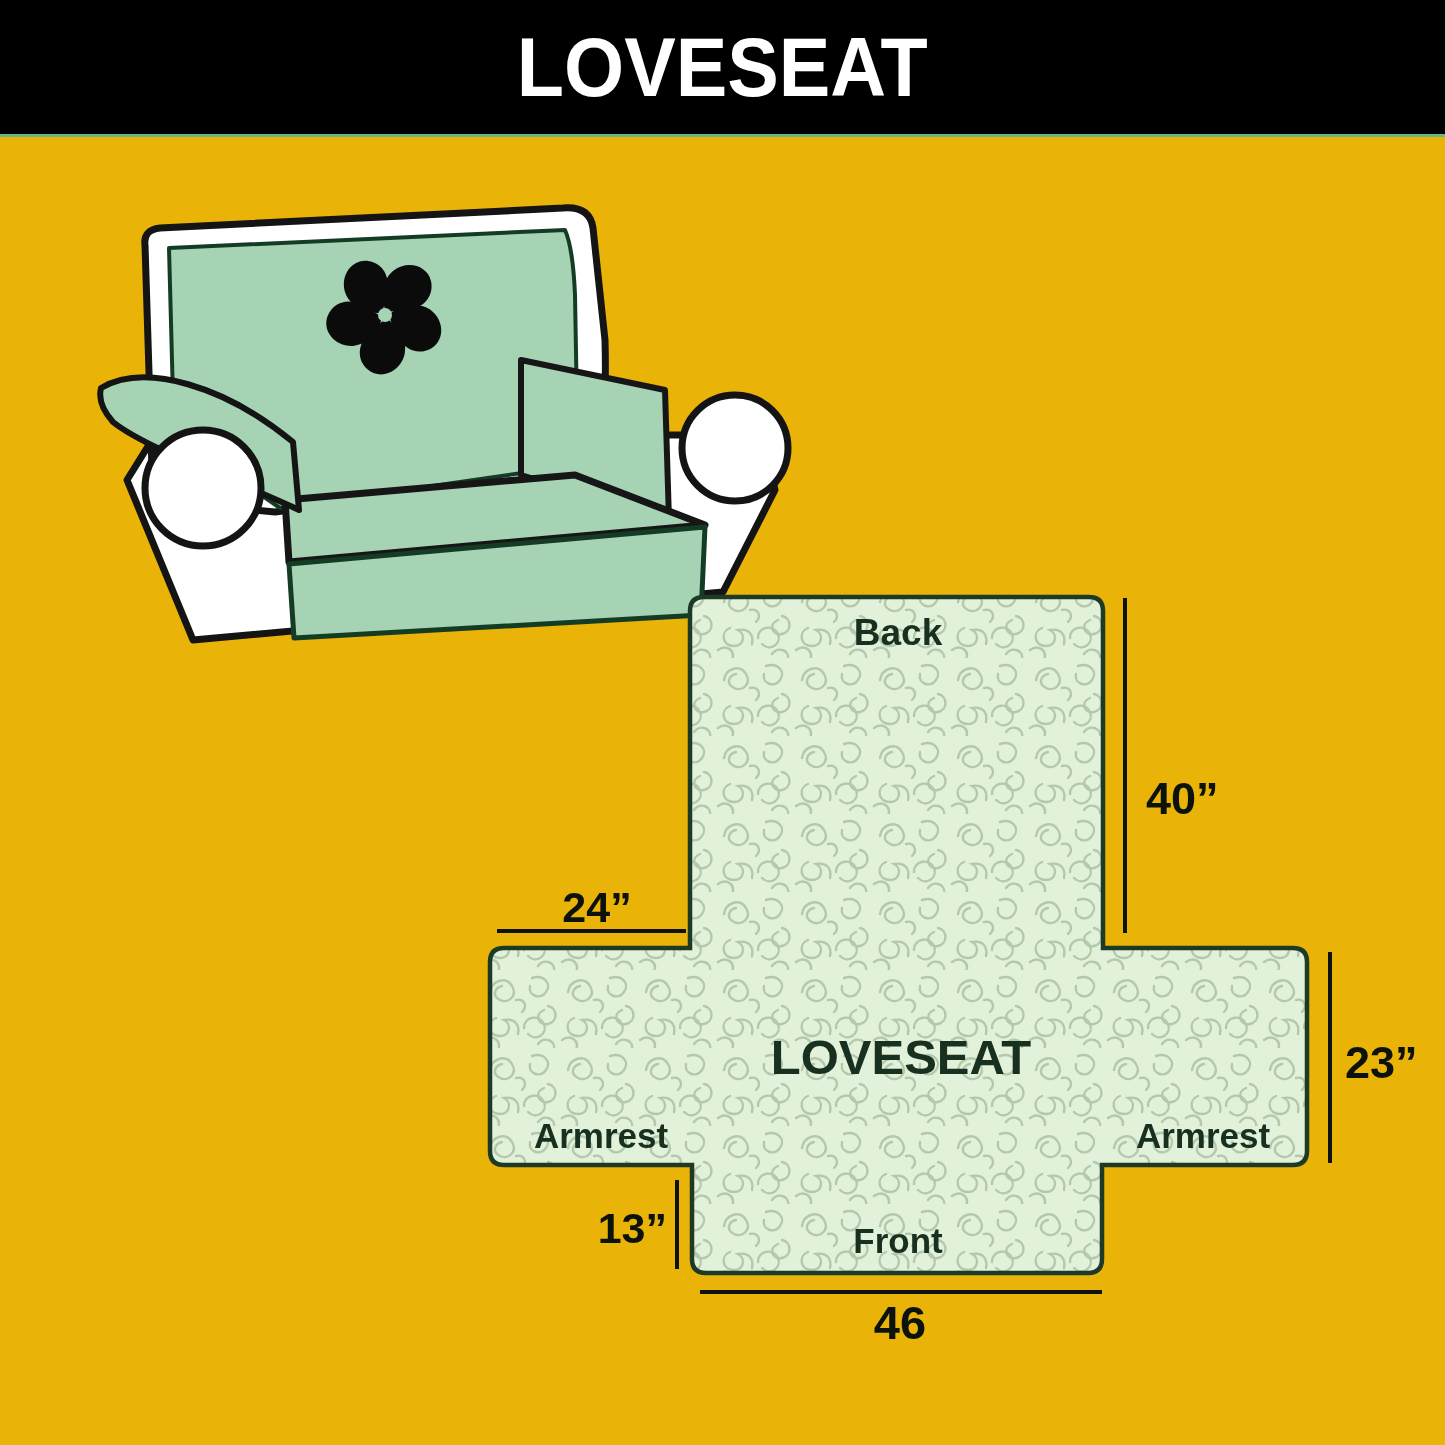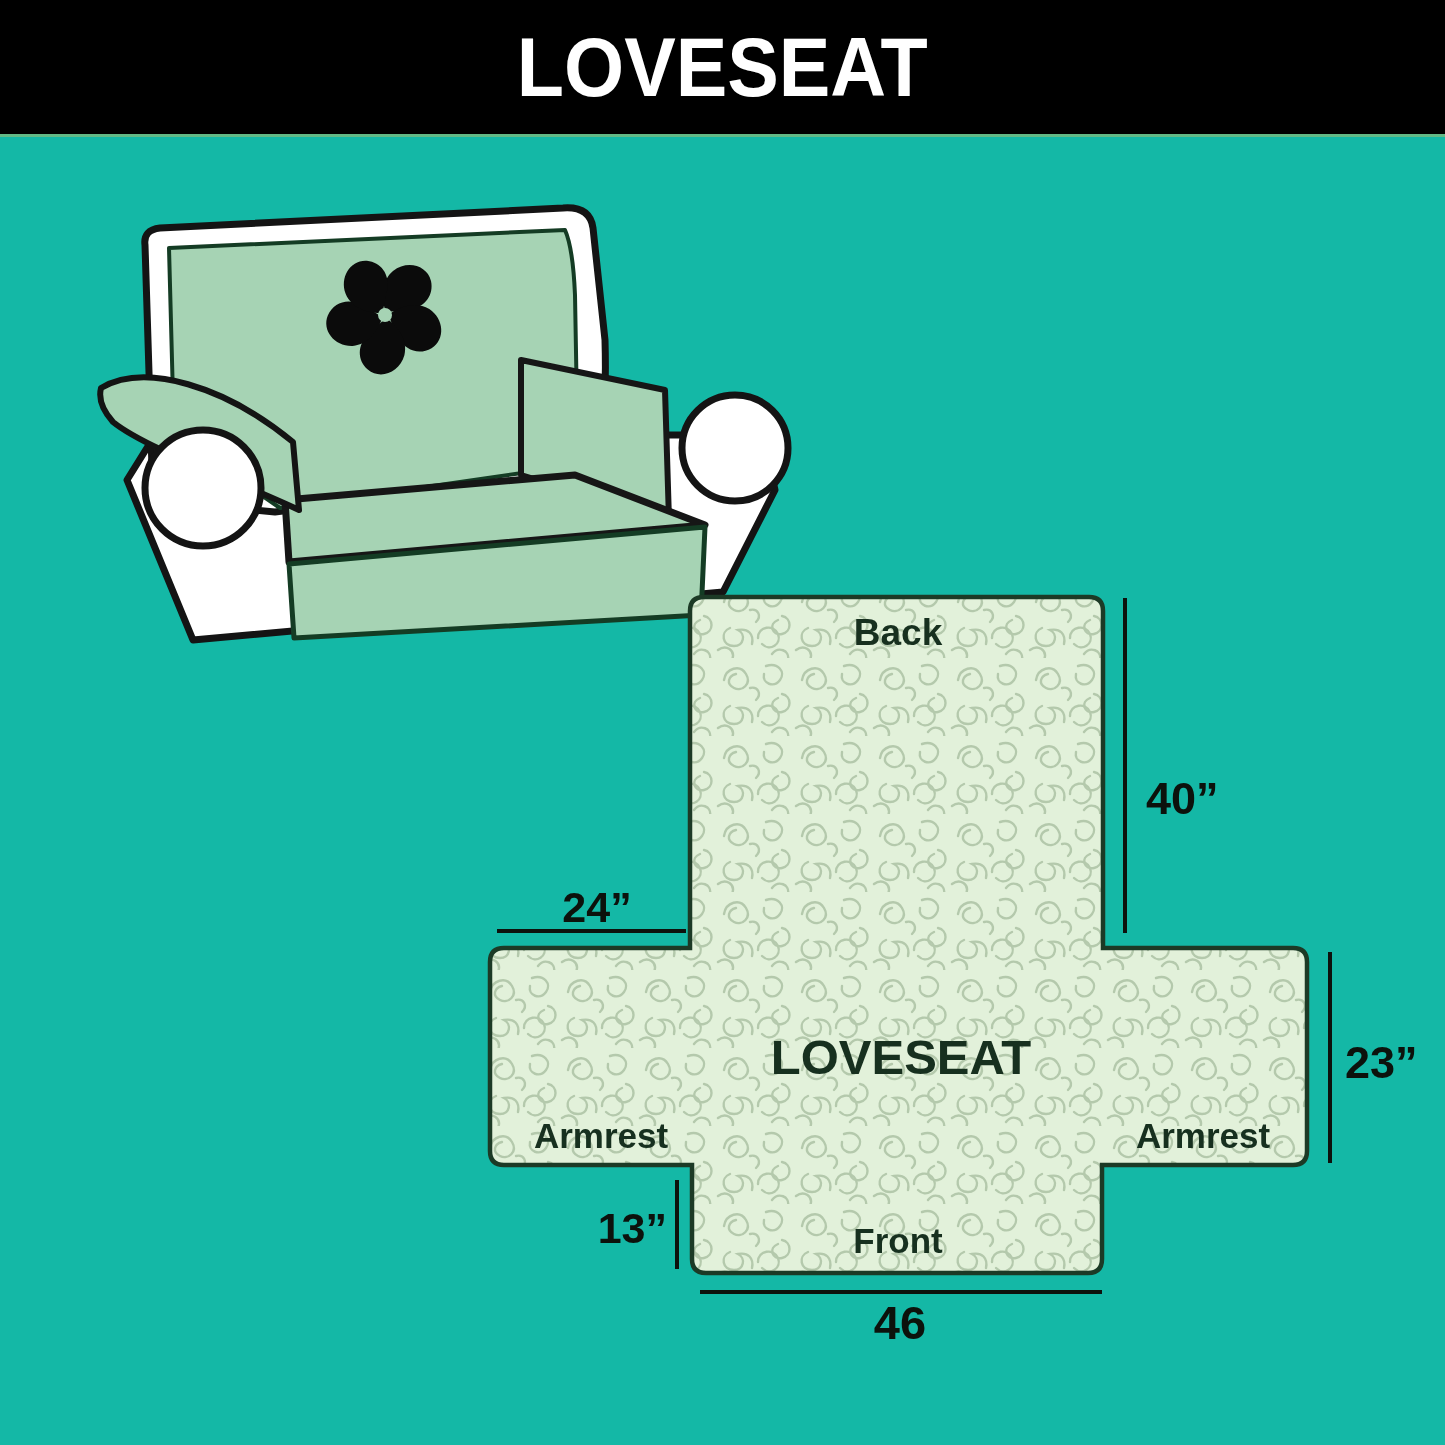--- a/index.html
+++ b/index.html
@@ -1,16 +1,16 @@
 <!DOCTYPE html>
 <html><head>
 <meta charset="utf-8">
 <style>
   html,body{margin:0;padding:0;background:#ffffff;}
-  .page{position:relative;width:1445px;height:1445px;background:#14b8a6;overflow:hidden;
+  .page{position:relative;width:1445px;height:1445px;background:#eab308;overflow:hidden;
         font-family:"Liberation Sans", sans-serif;}
   .banner{position:absolute;left:0;top:0;width:1445px;height:134px;background:#000000;
           border-bottom:3px solid #63b986;display:flex;align-items:center;justify-content:center;}
   .banner h1{margin:0;color:#ffffff;font-size:84px;font-weight:bold;letter-spacing:0px;
              transform:scaleX(0.92);transform-origin:center;line-height:1;}
   .sofa-svg{position:absolute;left:75px;top:190px;width:725px;height:460px;}
   .diagram-svg{position:absolute;left:480px;top:580px;width:965px;height:770px;}
   .dg-label{font-family:"Liberation Sans", sans-serif;font-weight:bold;fill:#17301f;}
   .dg-num{font-family:"Liberation Sans", sans-serif;font-weight:bold;fill:#0c120c;}
   .dim-line{stroke:#0d120d;stroke-width:4;fill:none;}

